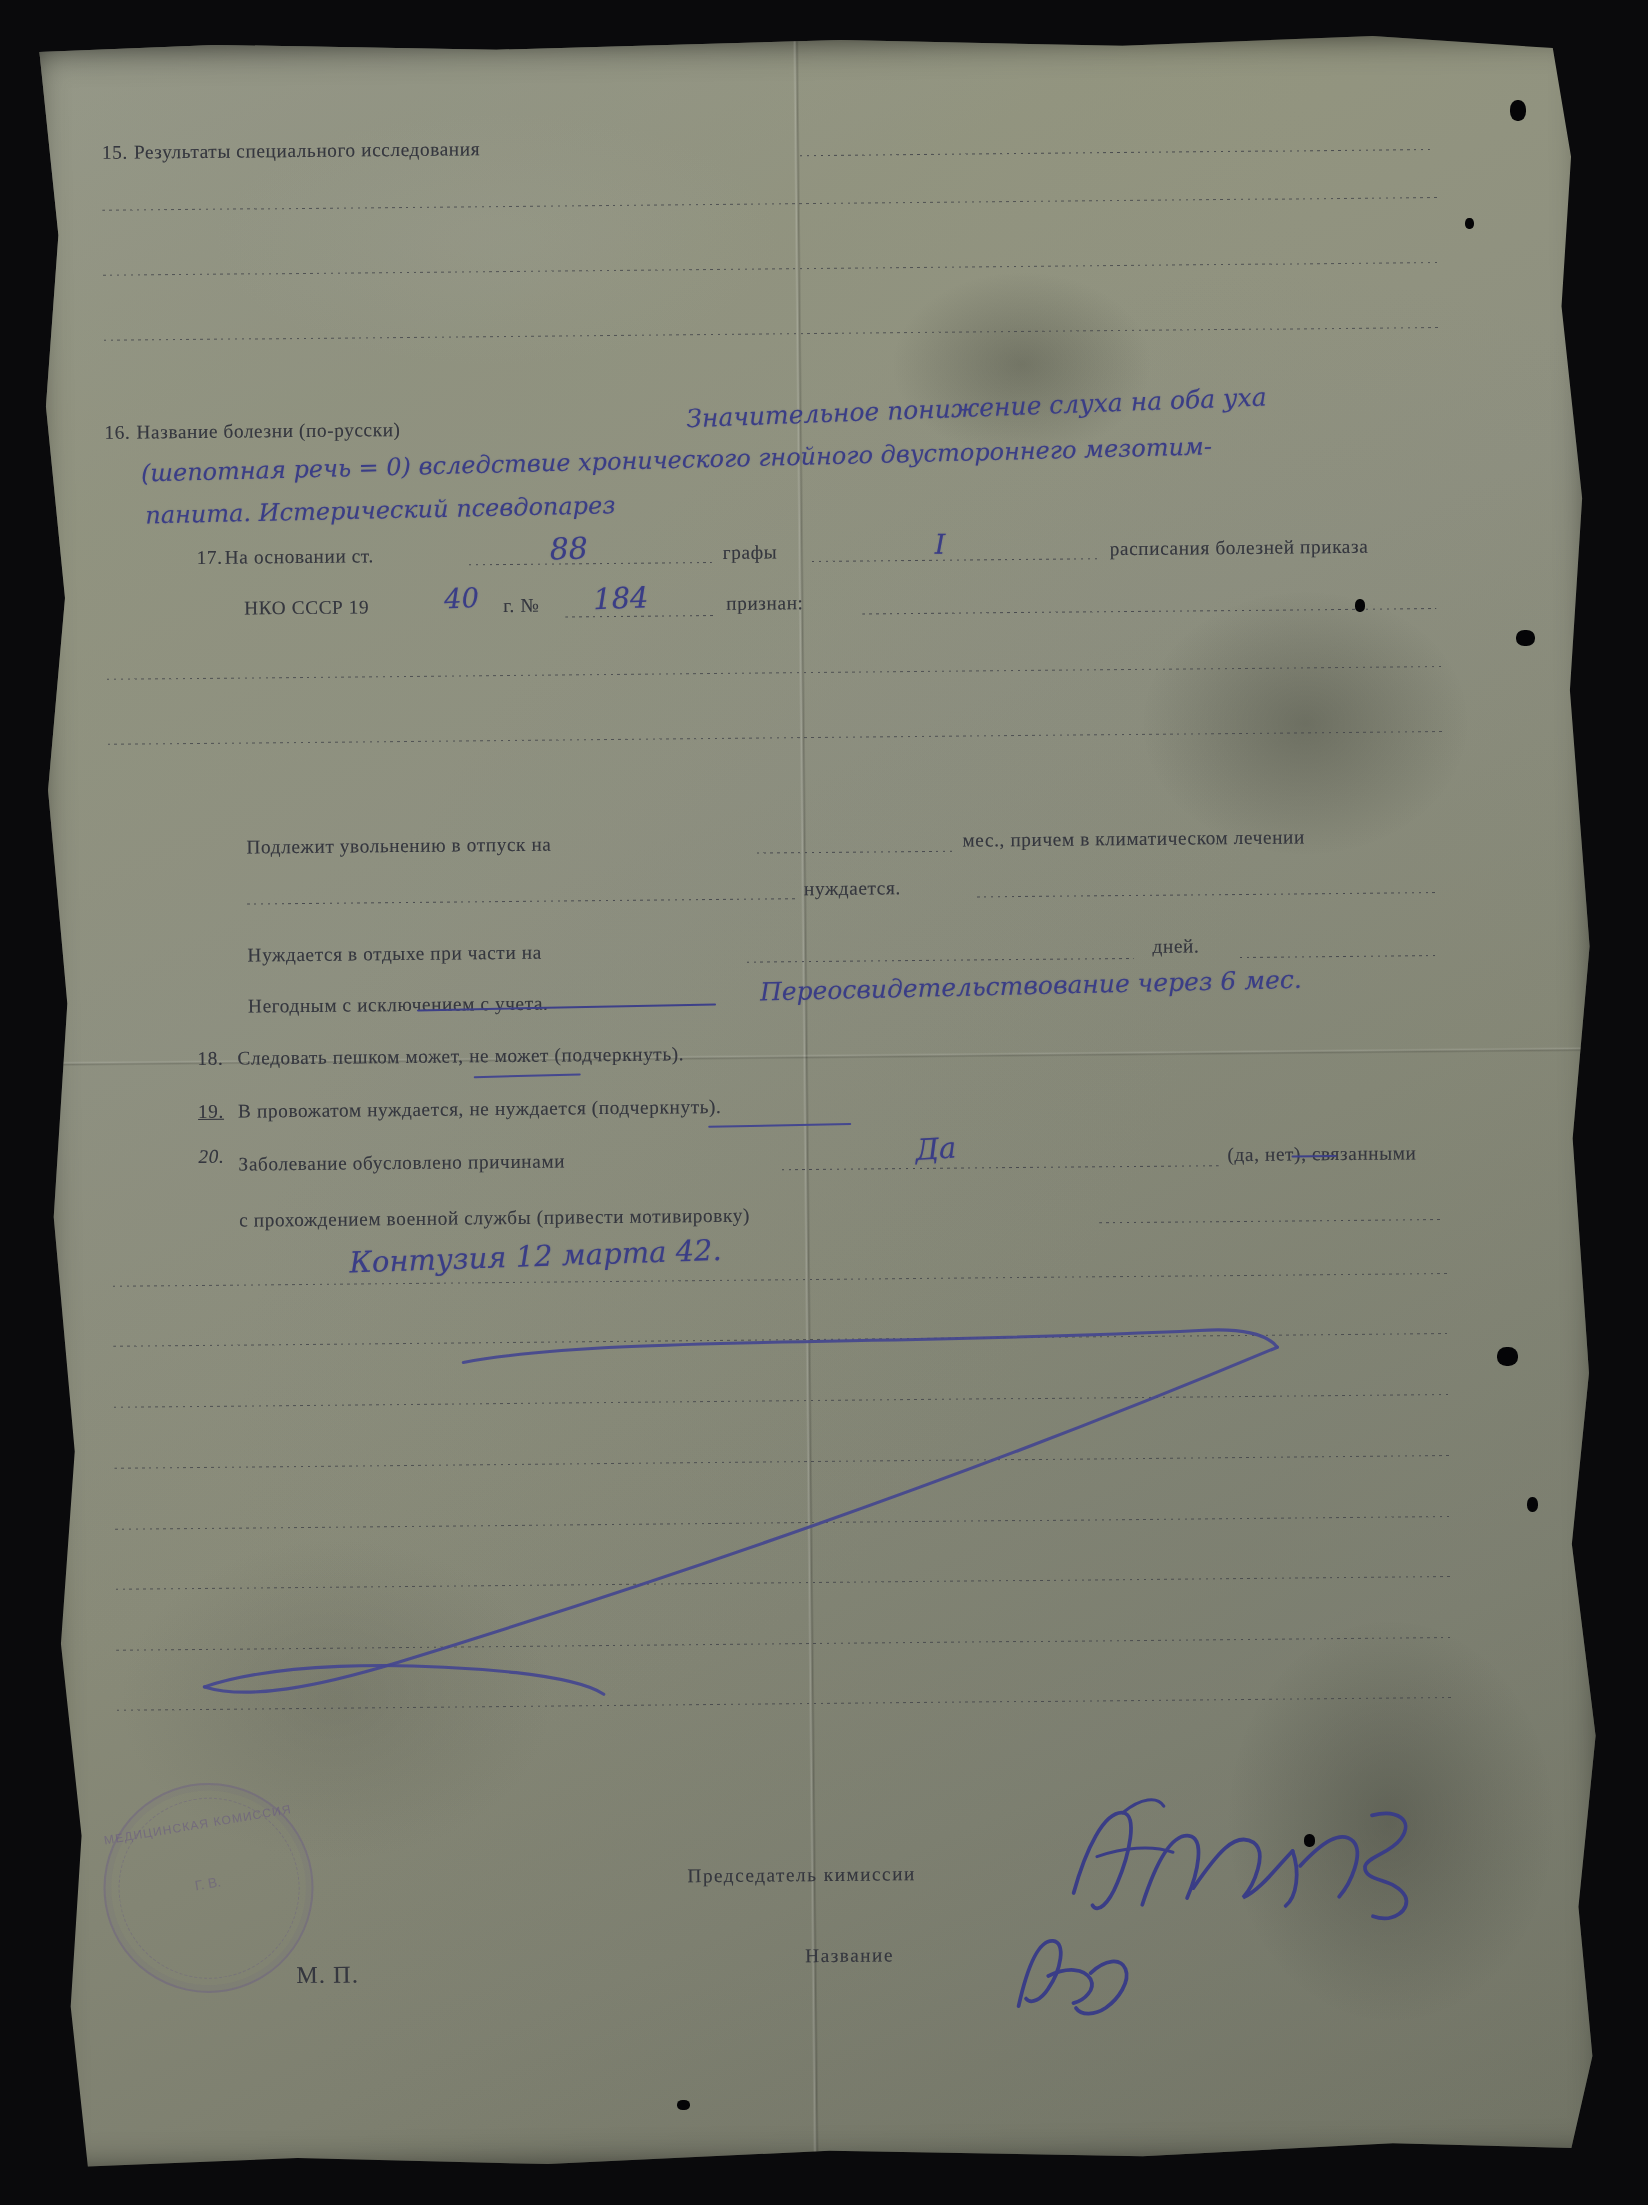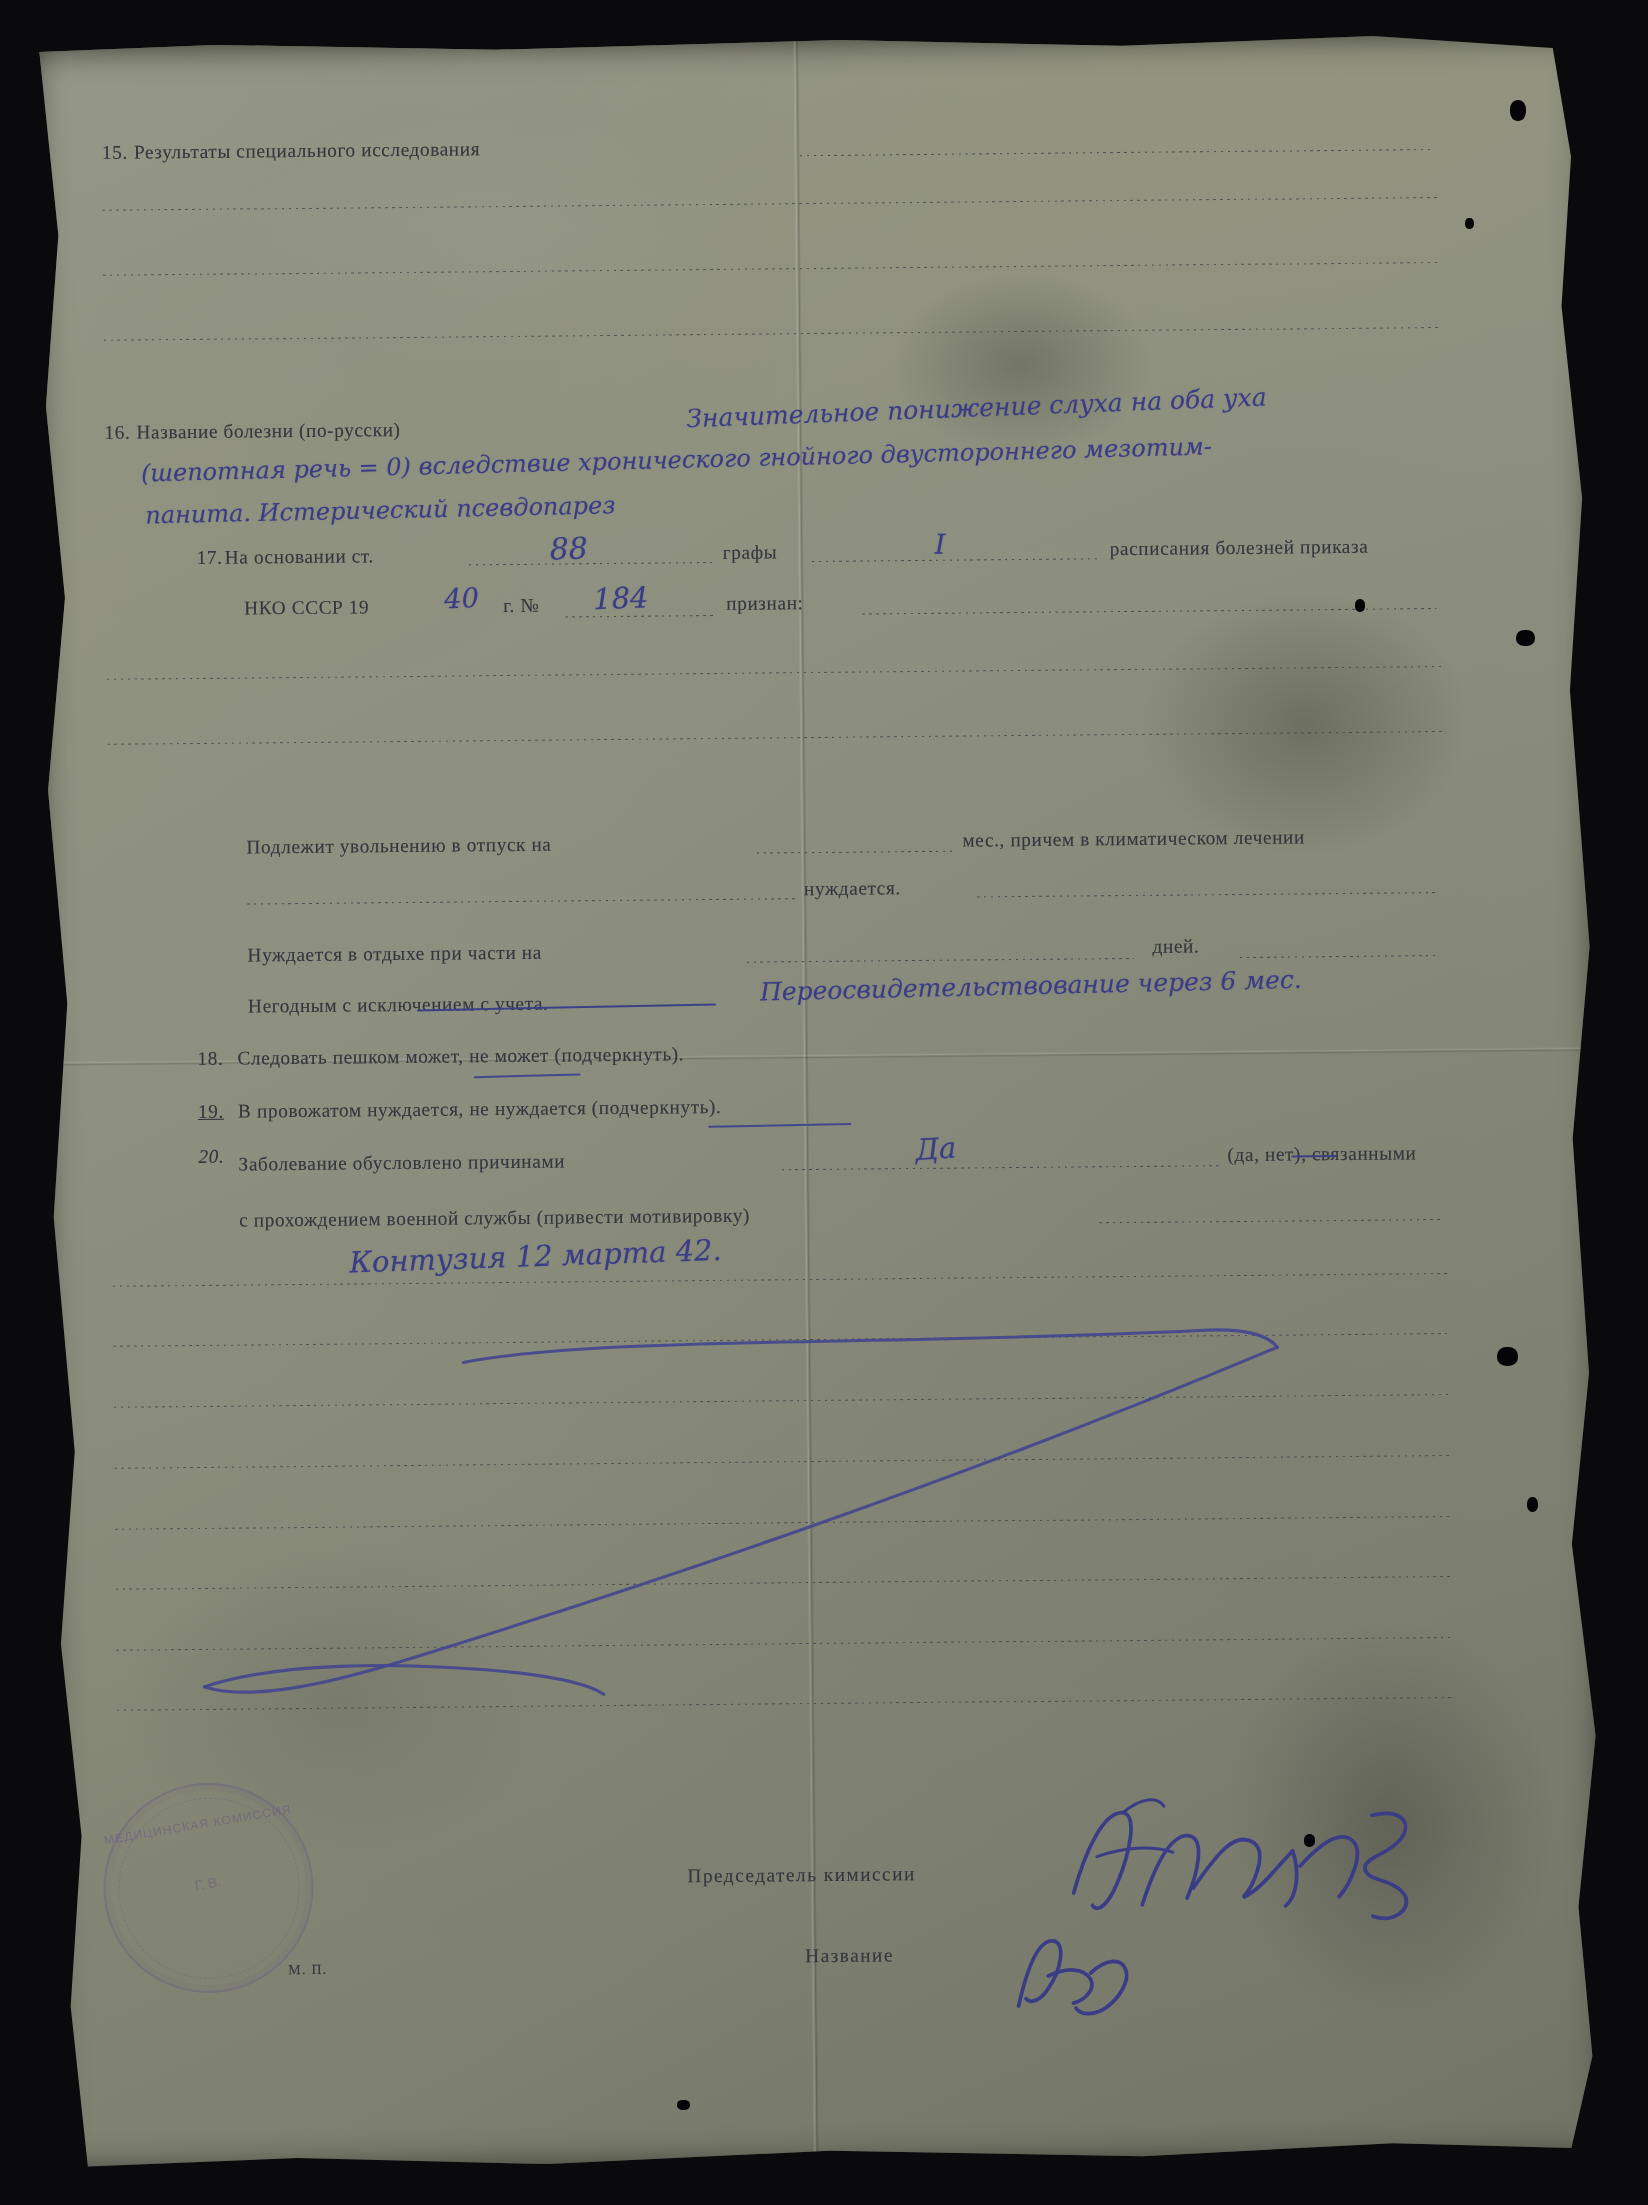--- a/index.html
+++ b/index.html
@@ -284,21 +284,21 @@
       </svg>
 
       <div class="ptext sz1" style="left:760px; top:1909px; letter-spacing:1.5px;">Название</div>
 
       <svg id="sig2" width="187" height="119" viewBox="0 0 300 190" style="left:948px; top:1872px;">
         <path d="M 40 160 C 54 100, 72 54, 96 56 C 118 58, 108 104, 88 132 C 76 150, 60 158, 52 148" fill="none" stroke="#3a3d86" stroke-width="6" stroke-linecap="round"></path>
         <path d="M 88 112 C 118 98, 146 100, 156 118 C 164 134, 146 152, 128 156" fill="none" stroke="#3a3d86" stroke-width="6" stroke-linecap="round"></path>
         <path d="M 156 108 C 180 86, 204 84, 212 102 C 220 122, 200 150, 180 164 C 162 176, 140 176, 132 164" fill="none" stroke="#3a3d86" stroke-width="6" stroke-linecap="round"></path>
       </svg>
 
-      <div class="ptext" style="left:243px; top:1921px; font-size:14px; letter-spacing:1.2px;">М. П.</div>
+      <div class="ptext" style="left:251px; top:1921px; font-size:24px; letter-spacing:1.2px;">М. П.</div>
 
       <div id="stamp">
         <div class="ring2"></div>
         <div class="stamp-txt">МЕДИЦИНСКАЯ  КОМИССИЯ</div>
         <div class="stamp-center">Г. В.</div>
       </div>
 
     </div>
   </div>
 

